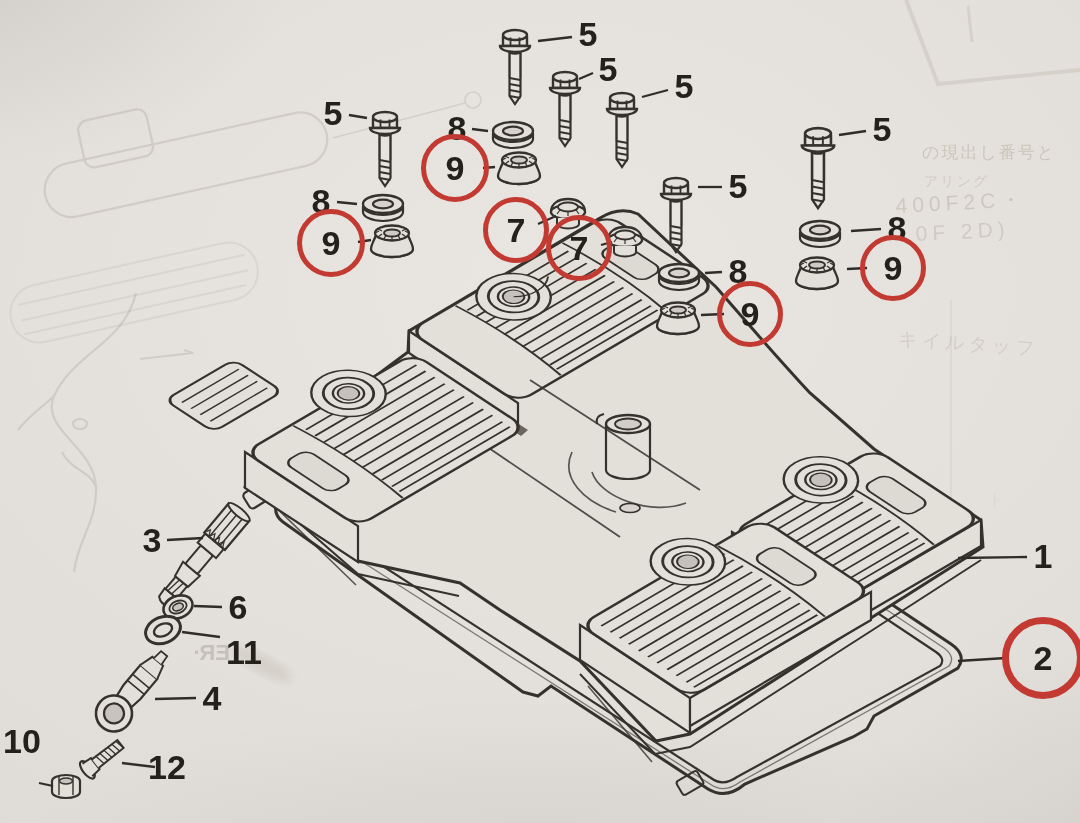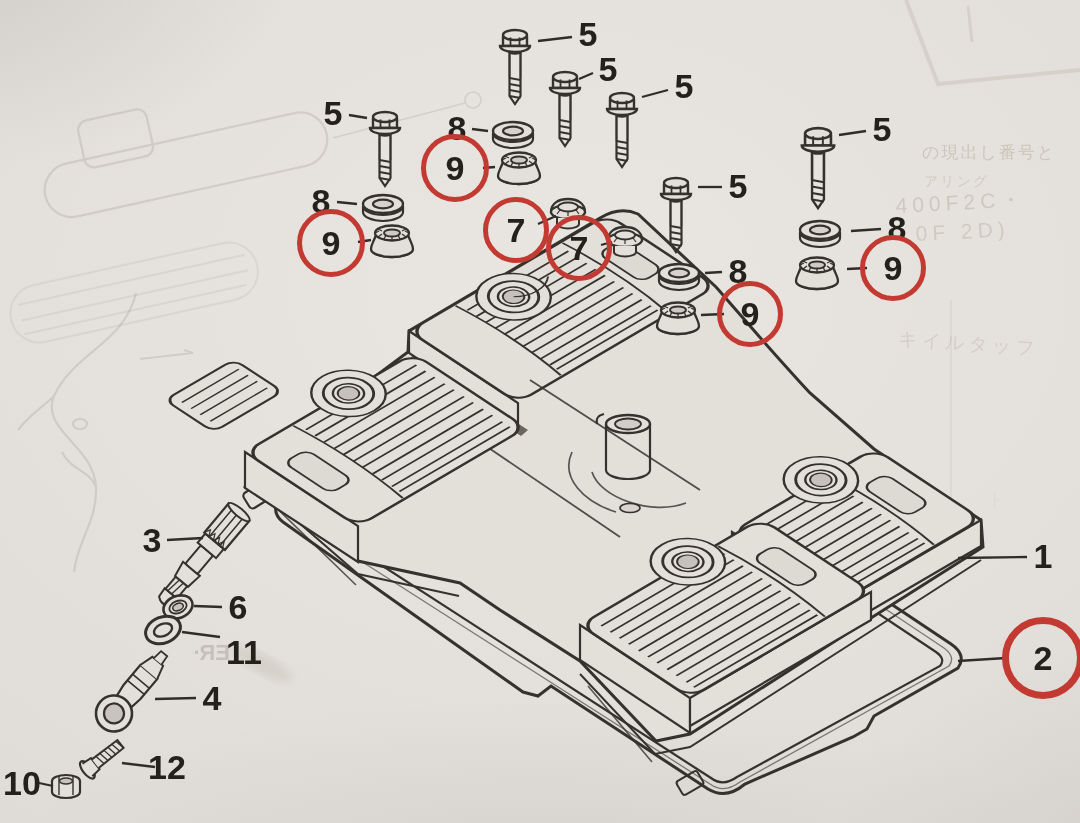--- a/index.html
+++ b/index.html
@@ -328,15 +328,15 @@
       <div class="callout circled" style="left: 893px; top: 268px; width: 56px; height: 56px; border-width: 5.5px;">9</div>
       <div class="callout circled" style="left: 516px; top: 230px; width: 56px; height: 56px; border-width: 5.5px;">7</div>
       <div class="callout circled" style="left: 579px; top: 248px; width: 56px; height: 56px; border-width: 5.5px;">7</div>
       <div class="callout" style="left: 1043px; top: 556px;">1</div>
       <div class="callout circled" style="left: 1043px; top: 658px; width: 68px; height: 68px; border-width: 7px;">2</div>
       <div class="callout" style="left: 152px; top: 540px;">3</div>
       <div class="callout" style="left: 238px; top: 607px;">6</div>
       <div class="callout" style="left: 244px; top: 637px; margin-top: 15px;">11</div>
       <div class="callout" style="left: 212px; top: 698px;">4</div>
       <div class="callout" style="left: 167px; top: 767px;">12</div>
-      <div class="callout" style="left: 22px; top: 783px;">10</div>
+      <div class="callout" style="left: 22px; top: 741px;">10</div>
     </div>
 </div>
 
 </body></html>

